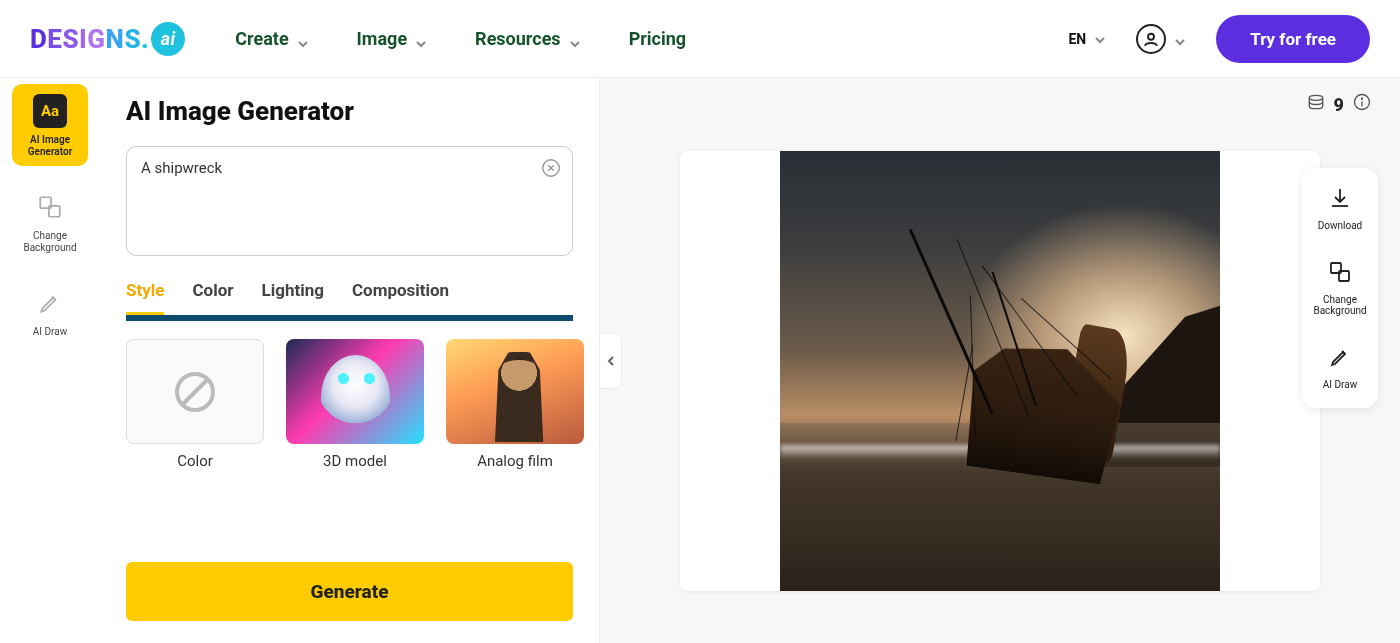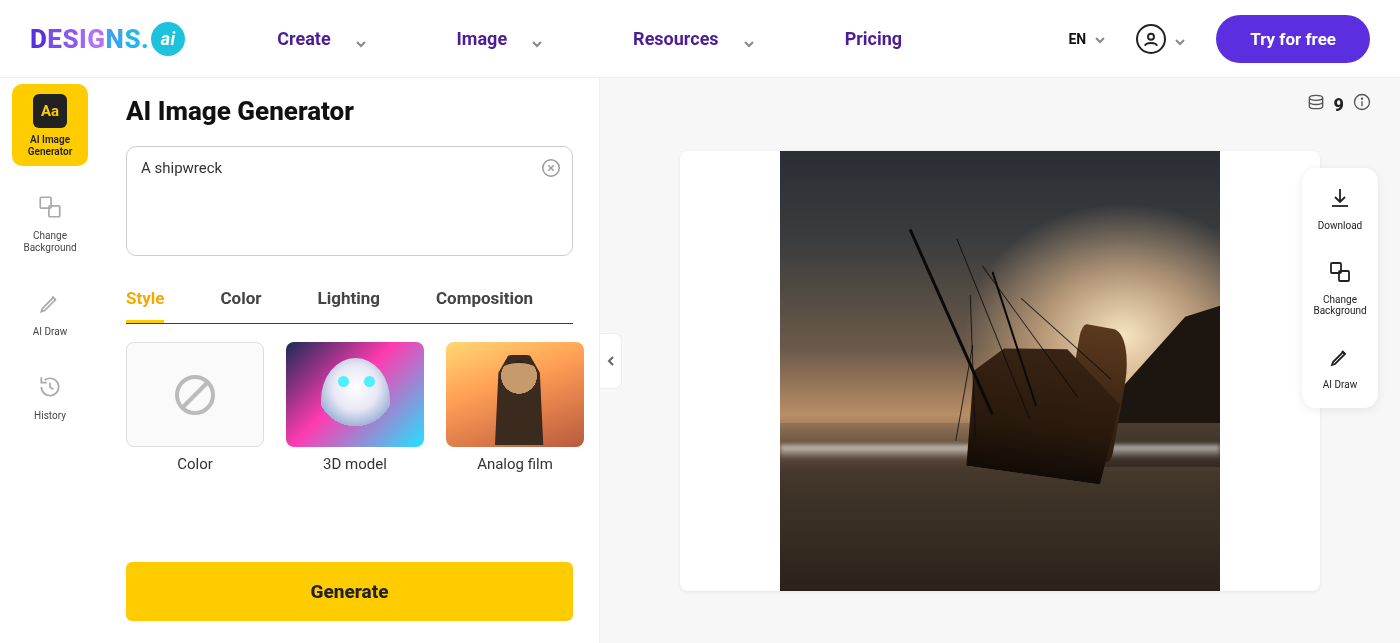--- a/index.html
+++ b/index.html
@@ -22,21 +22,21 @@
   .logo .n { color: #3aa3f2; }
   .logo .s2 { color: #29b4e8; }
   .logo .dot { color: #1fc2de; }
   .logo .circle {
     display: inline-flex; align-items: center; justify-content: center;
     width: 34px; height: 34px; border-radius: 50%;
     background: #1fc2de; color: #fff; font-size: 18px; font-weight: 700; margin-left: 2px;
     font-style: italic;
   }
   .nav-links { display: flex; gap: 48px; margin-left: 50px; }
-  .nav-item { display: flex; align-items: center; gap: 24px; font-weight: 700; font-size: 18px; color: #4c1d95; cursor: pointer; margin-left: 42px; }
+  .nav-item { display: flex; align-items: center; gap: 8px; font-weight: 700; font-size: 18px; color: #14532d; cursor: pointer; }
   .chev { width: 12px; height: 12px; }
   .chev svg { width: 12px; height: 12px; stroke: #888; stroke-width: 2; fill: none; }
   .spacer { flex: 1; }
   .lang { display: flex; align-items: center; gap: 8px; font-weight: 700; font-size: 14px; color: #111; cursor: pointer; margin-right: 30px;}
   .avatar-wrap { display:flex; align-items:center; gap:8px; margin-right: 30px; cursor:pointer;}
   .avatar-circ {
     width: 30px; height: 30px; border: 2.5px solid #222; border-radius: 50%;
     display:flex; align-items:center; justify-content:center;
   }
   .avatar-circ svg { width:18px; height:18px; stroke:#222; stroke-width:2.5; fill:none;}
@@ -104,21 +104,21 @@
     padding: 8px 18px; font-size: 15px; cursor:pointer; color:#222; font-weight:500;
   }
   .ratio-pill.active { border-color: #ffcc00; border-width: 2px; }
   .ratio-pill .shape { border: 1.6px solid #888; border-radius: 2px; }
   .shape.sq { width: 14px; height: 14px; }
   .shape.r23 { width: 10px; height: 15px; }
   .shape.r32 { width: 16px; height: 11px; }
   .shape.r169 { width: 20px; height: 9px; }
   .ratio-pill.active .shape { border-color:#d6a600;}
 
-  .tabs { display:flex; gap: 56px; margin-top: 32px; border-bottom: 1px solid #0c4a6e;}
+  .tabs { display:flex; gap: 28px; margin-top: 24px; border-bottom: 6px solid #0c4a6e;}
   .tab { padding-bottom: 12px; font-size: 17px; font-weight:700; color:#444; cursor:pointer; }
   .tab.active { color: #f5a800; border-bottom: 3px solid #ffcc00; }
 
   .style-row { display:flex; gap: 22px; margin-top: 18px; }
   .style-card { width: 140px; display:flex; flex-direction:column; align-items:center; gap:8px; cursor:pointer;}
   .style-thumb {
     width: 138px; height: 105px; border-radius: 8px; overflow:hidden;
     display:flex; align-items:center; justify-content:center;
   }
   .style-card.none .style-thumb { border:1px solid #ddd; background:#fafafa;}
@@ -337,30 +337,20 @@
       <div class="lbl">Change Background</div>
     </div>
     <div class="tile">
       <div class="icon-box">
         <svg viewBox="0 0 24 24">
             <path d="M4 20l3-1 10-10-2-2L5 17l-1 3z"></path>
             <path d="M14 6l3 3"></path>
           </svg>
       </div>
       <div class="lbl">AI Draw</div>
-    </div>
-    <div class="tile">
-      <div class="icon-box">
-        <svg viewBox="0 0 24 24">
-            <path d="M4 12a8 8 0 1 0 3-6.3"></path>
-            <polyline points="4,3 4,8 9,8"></polyline>
-            <polyline points="12,8 12,12 15,14"></polyline>
-          </svg>
-      </div>
-      <div class="lbl">History</div>
     </div>
   </div>
 
   <div class="panel">
     <div class="page-title">AI Image Generator</div>
 
     <div class="prompt-box">
       <textarea style="">A shipwreck</textarea>
       <div class="clear-btn">
         <svg viewBox="0 0 24 24">

